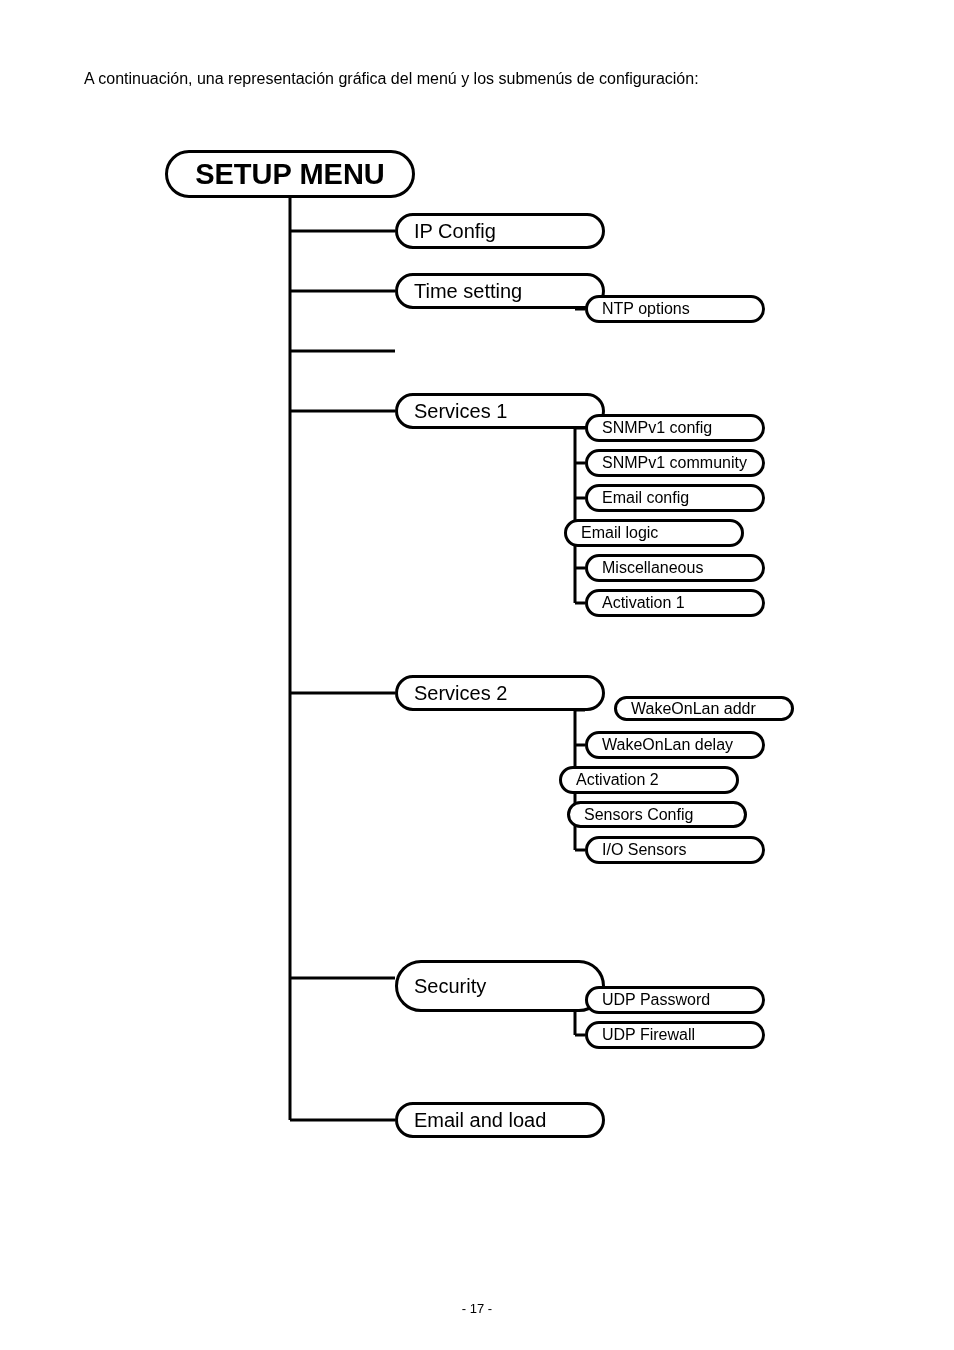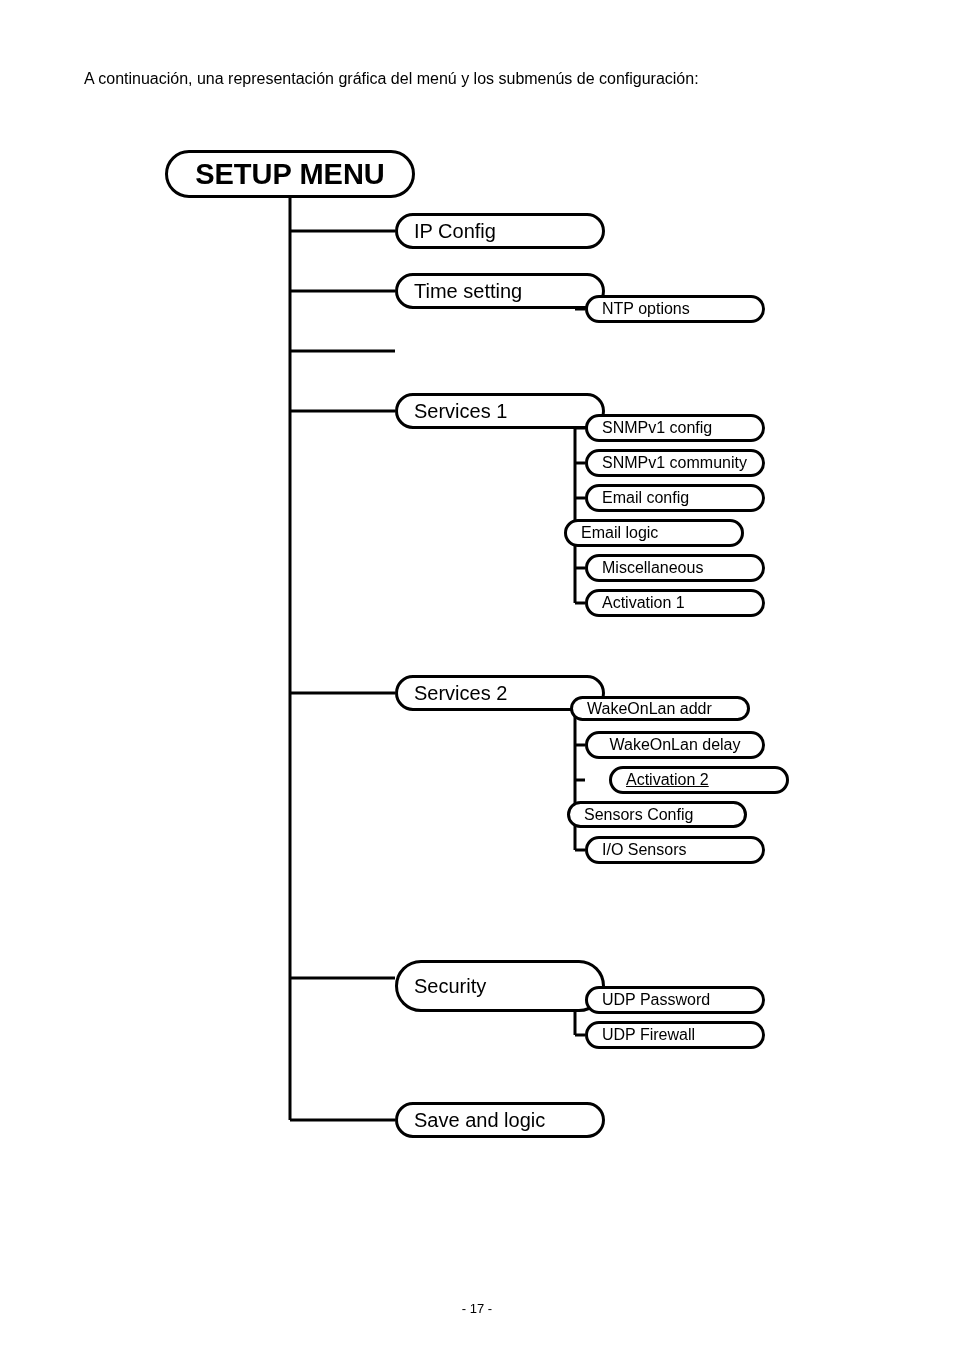--- a/index.html
+++ b/index.html
@@ -118,21 +118,21 @@
   <div class="node" style="left:395px; top:393px; width:210px; height:36px;">
     <span>Services 1</span>
   </div>
   <div class="node" style="left:395px; top:675px; width:210px; height:36px;">
     <span>Services 2</span>
   </div>
   <div class="node" style="left:395px; top:960px; width:210px; height:52px;">
     <span>Security</span>
   </div>
   <div class="node" style="left:395px; top:1102px; width:210px; height:36px;">
-    <span>Save and logic</span>
+    <span>Email and load</span>
   </div>
 
   <div class="node sub" style="left:585px; top:295px; width:180px; height:28px;">
     <span>NTP options</span>
   </div>
 
   <div class="node sub" style="left:585px; top:414px; width:180px; height:28px;">
     <span>SNMPv1 config</span>
   </div>
   <div class="node sub" style="left:585px; top:449px; width:180px; height:28px;">
@@ -144,27 +144,27 @@
   <div class="node sub" style="left:564px; top:519px; width:180px; height:28px;">
     <span>Email logic</span>
   </div>
   <div class="node sub" style="left:585px; top:554px; width:180px; height:28px;">
     <span>Miscellaneous</span>
   </div>
   <div class="node sub" style="left:585px; top:589px; width:180px; height:28px;">
     <span>Activation 1</span>
   </div>
 
-  <div class="node sub" style="left:570px; top:696px; width:180px; height:25px;">
+  <div class="node sub" style="left:614px; top:696px; width:180px; height:25px;">
     <span>WakeOnLan addr</span>
   </div>
-  <div class="node sub" style="left:585px; top:731px; width:180px; height:28px;justify-content:center;">
+  <div class="node sub" style="left:585px; top:731px; width:180px; height:28px;">
     <span>WakeOnLan delay</span>
   </div>
-  <div class="node sub" style="left:609px; top:766px; width:180px; height:28px;text-decoration:underline;">
+  <div class="node sub" style="left:559px; top:766px; width:180px; height:28px;">
     <span>Activation 2</span>
   </div>
   <div class="node sub" style="left:567px; top:801px; width:180px; height:27px;">
     <span>Sensors Config</span>
   </div>
   <div class="node sub" style="left:585px; top:836px; width:180px; height:28px;">
     <span>I/O Sensors</span>
   </div>
 
   <div class="node sub" style="left:585px; top:986px; width:180px; height:28px;">

